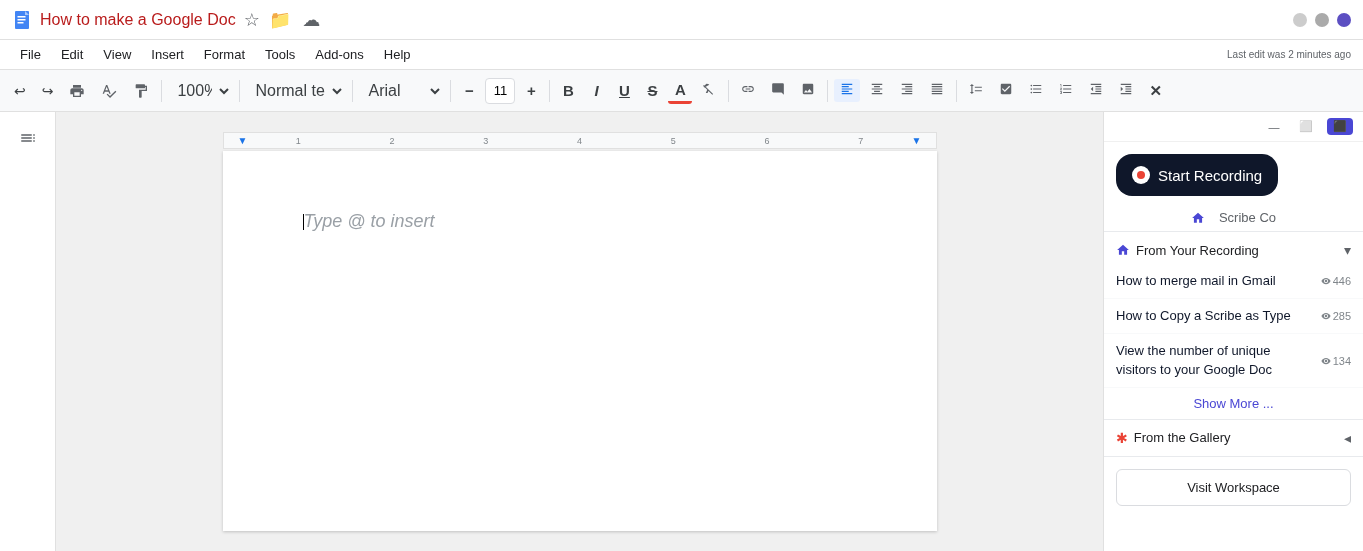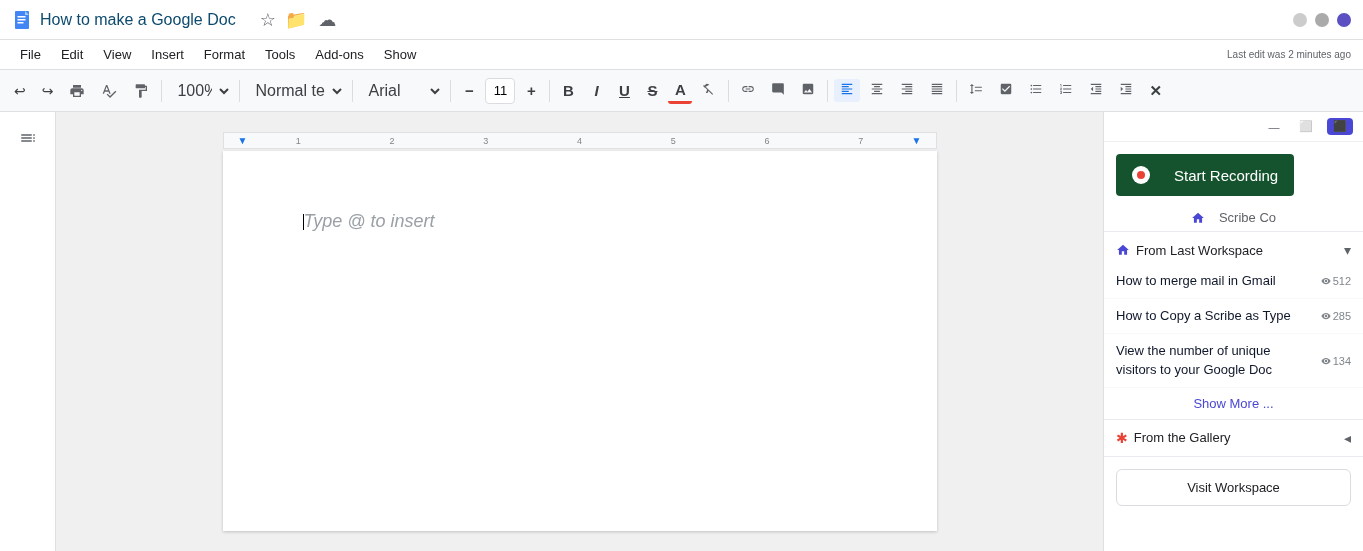--- a/index.html
+++ b/index.html
@@ -11,23 +11,23 @@
       align-items: center;
       background: #fff;
       padding: 6px 12px;
       border-bottom: 1px solid #e0e0e0;
       height: 40px;
       gap: 8px;
     }
     .title-bar-icon { width: 20px; height: 20px; }
     .doc-title {
       font-size: 16px;
-      color: #0c4a6e;
+      color: #b91c1c;
       font-weight: 400;
-      margin-right: 16px;
+      margin-right: 0;
     }
     .title-bar-actions { display: flex; align-items: center; gap: 10px; }
     .title-bar-actions span { font-size: 18px; color: #5f6368; cursor: pointer; }
     .window-controls { margin-left: auto; display: flex; gap: 8px; align-items: center; }
     .win-btn { width: 14px; height: 14px; border-radius: 50%; border: none; cursor: pointer; }
     .win-min { background: #ccc; }
     .win-max { background: #aaa; }
     .win-close { background: #5c4fc2; }
 
     
@@ -213,33 +213,33 @@
       font-size: 11px;
       color: #5f6368;
       background: none;
       border: none;
       cursor: pointer;
       padding: 2px 6px;
       border-radius: 4px;
     }
 
     .start-recording-btn {
-      background: #14532d;
+      background: #0f172a;
       color: #fff;
       border: none;
-      border-radius: 4px;
+      border-radius: 16px;
       font-size: 15px;
       font-weight: 500;
       padding: 12px 16px;
       margin: 12px 12px 8px 12px;
       cursor: pointer;
       display: flex;
       align-items: center;
       justify-content: center;
-      gap: 24px;
+      gap: 8px;
     }
     .rec-icon {
       width: 18px;
       height: 18px;
       border-radius: 50%;
       background: #fff;
       display: flex;
       align-items: center;
       justify-content: center;
     }
@@ -380,21 +380,21 @@
 </div>
 
 <div class="menu-bar">
   <span class="menu-item">File</span>
   <span class="menu-item">Edit</span>
   <span class="menu-item">View</span>
   <span class="menu-item">Insert</span>
   <span class="menu-item">Format</span>
   <span class="menu-item">Tools</span>
   <span class="menu-item">Add-ons</span>
-  <span class="menu-item">Show</span>
+  <span class="menu-item">Help</span>
   <span class="last-edit">Last edit was 2 minutes ago</span>
 </div>
 
 <div class="toolbar">
   <button class="toolbar-btn" title="Undo">↩</button>
   <button class="toolbar-btn" title="Redo">↪</button>
   <button class="toolbar-btn" title="Print">
     <svg width="16" height="16" viewBox="0 0 24 24" fill="#5f6368">
         <path d="M19 8H5c-1.66 0-3 1.34-3 3v6h4v4h12v-4h4v-6c0-1.66-1.34-3-3-3zm-3 11H8v-5h8v5zm3-7c-.55 0-1-.45-1-1s.45-1 1-1 1 .45 1 1-.45 1-1 1zm-1-9H6v4h12V3z"></path>
       </svg>
@@ -567,32 +567,32 @@
             <path d="M10 20v-6h4v6h5v-8h3L12 3 2 12h3v8z"></path>
           </svg>
         <span>Scribe Co</span>
       </div>
 
       <div class="section-header">
         <div class="section-header-left">
           <svg width="14" height="14" viewBox="0 0 24 24" fill="#4a47d4">
               <path d="M10 20v-6h4v6h5v-8h3L12 3 2 12h3v8z"></path>
             </svg>
-          <span>From Last Workspace</span>
+          <span>From Your Recording</span>
         </div>
         <span class="section-chevron">▾</span>
       </div>
 
       <div class="workspace-item">
         <span class="workspace-item-title">How to merge mail in Gmail</span>
         <span class="workspace-item-count">
           <svg width="10" height="10" viewBox="0 0 24 24" fill="#80868b">
               <path d="M12 4.5C7 4.5 2.73 7.61 1 12c1.73 4.39 6 7.5 11 7.5s9.27-3.11 11-7.5c-1.73-4.39-6-7.5-11-7.5zM12 17c-2.76 0-5-2.24-5-5s2.24-5 5-5 5 2.24 5 5-2.24 5-5 5zm0-8c-1.66 0-3 1.34-3 3s1.34 3 3 3 3-1.34 3-3-1.34-3-3-3z"></path>
             </svg>
-          <span>512</span>
+          <span>446</span>
         </span>
       </div>
 
       <div class="workspace-item">
         <span class="workspace-item-title">How to Copy a Scribe as Type</span>
         <span class="workspace-item-count">
           <svg width="10" height="10" viewBox="0 0 24 24" fill="#80868b">
               <path d="M12 4.5C7 4.5 2.73 7.61 1 12c1.73 4.39 6 7.5 11 7.5s9.27-3.11 11-7.5c-1.73-4.39-6-7.5-11-7.5zM12 17c-2.76 0-5-2.24-5-5s2.24-5 5-5 5 2.24 5 5-2.24 5-5 5zm0-8c-1.66 0-3 1.34-3 3s1.34 3 3 3 3-1.34 3-3-1.34-3-3-3z"></path>
             </svg>
           <span>285</span>

